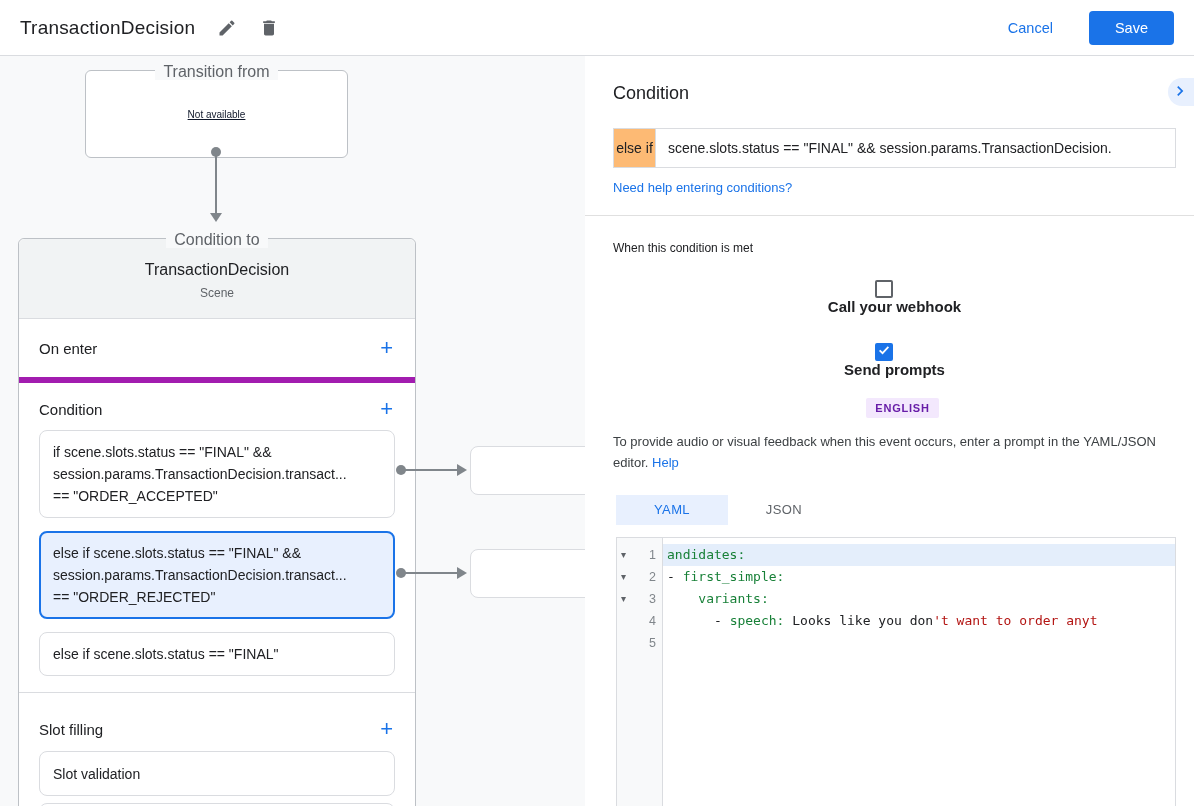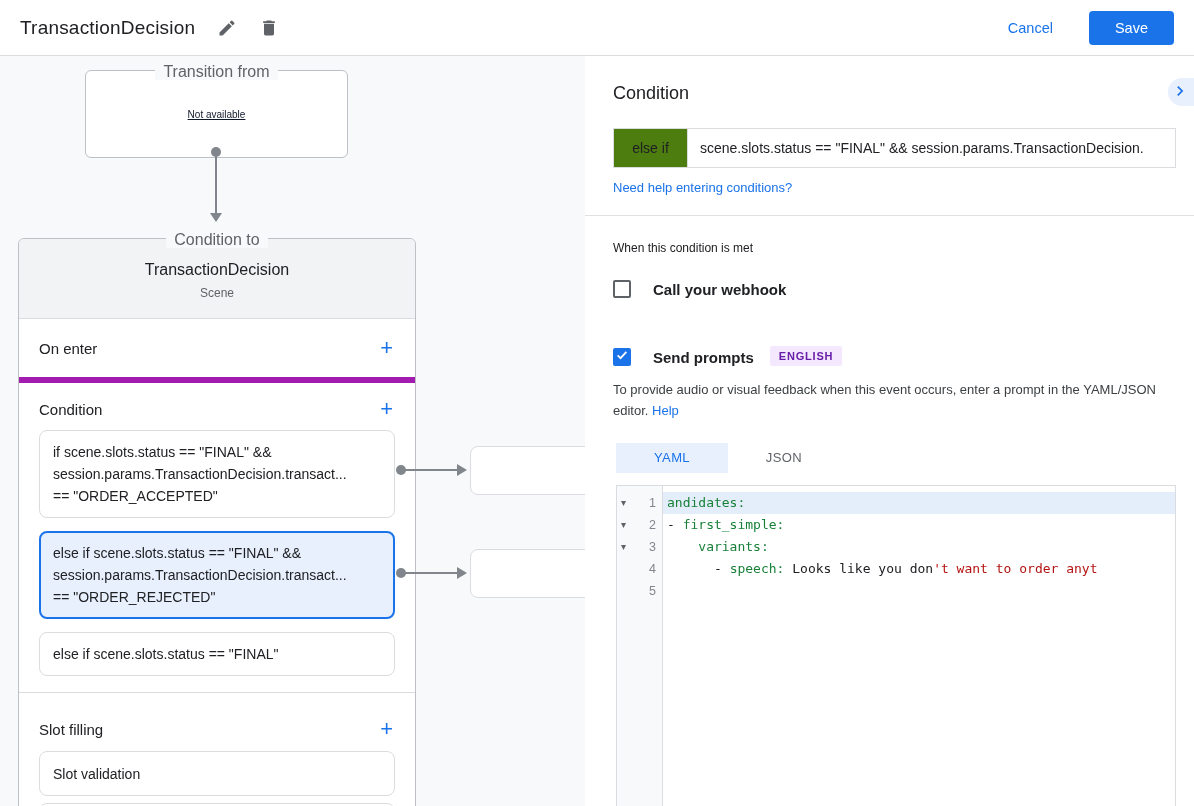--- a/index.html
+++ b/index.html
@@ -70,29 +70,29 @@
     border-top:6px solid transparent; border-bottom:6px solid transparent; border-left:10px solid #80868b; }
   .h-arrow.a { top:408px; } .h-arrow.b { top:511px; }
 
   
   .panel { flex:1; background:#fff; position:relative; padding:0 18px 0 28px; overflow:hidden; }
   .chev-btn { position:absolute; right:0; top:22px; width:26px; height:28px; background:#e8f0fe;
     border:none; border-radius:14px 0 0 14px; color:#1a73e8; cursor:pointer;
     display:flex; align-items:center; justify-content:center; padding-left:3px; }
   .panel-heading { margin:27px 0 0 0; font-size:18px; font-weight:400; color:#202124; }
   .cond-row { margin-top:24px; display:flex; height:40px; width:563px; }
-  .op-cell { width:75px; flex-shrink:0; background:#4d7c0f; border:1px solid #dadce0;
+  .op-cell { width:43px; flex-shrink:0; background:#fdba74; border:1px solid #dadce0;
     display:flex; align-items:center; justify-content:center; font-size:14px; color:#202124; }
   .expr-input { flex:1; min-width:0; border:1px solid #dadce0; border-left:none; background:#fff;
     font-family:inherit; font-size:14px; color:#202124; padding:0 12px; outline:none; }
   .help-link { display:inline-block; margin-top:12px; font-size:13px; color:#1a73e8;
     text-decoration:none; cursor:pointer; }
   .panel-divider { margin:19px -18px 0 -28px; border-bottom:1px solid #e0e0e0; }
   .when-heading { margin-top:25px; font-size:12px; font-weight:400; }
-  .check-row { display:flex; align-items:flex-end; }
+  .check-row { display:flex; align-items:center;flex-direction:column; }
   .check-row.webhook { margin-top:25px; }
   .check-row.prompts { margin-top:28px; }
   .checkbox { width:18px; height:18px; flex-shrink:0; border:2px solid #5f6368; border-radius:2px;
     background:#fff; margin-right:22px; display:flex; align-items:center; justify-content:center; cursor:pointer; }
   .checkbox.checked { background:#1a73e8; border-color:#1a73e8; }
   .check-label { font-size:15px; font-weight:700; color:#202124; }
   .lang-badge { margin-left:16px; background:#f3e8fd; color:#681da8; font-size:11px; font-weight:700;
     letter-spacing:.8px; padding:4px 9px; border-radius:2px;margin-top:20px; }
   .hint { margin-top:14px; font-size:13px; color:#3c4043; line-height:1.6; max-width:578px; }
   .hint a { color:#1a73e8; text-decoration:none; cursor:pointer; }

